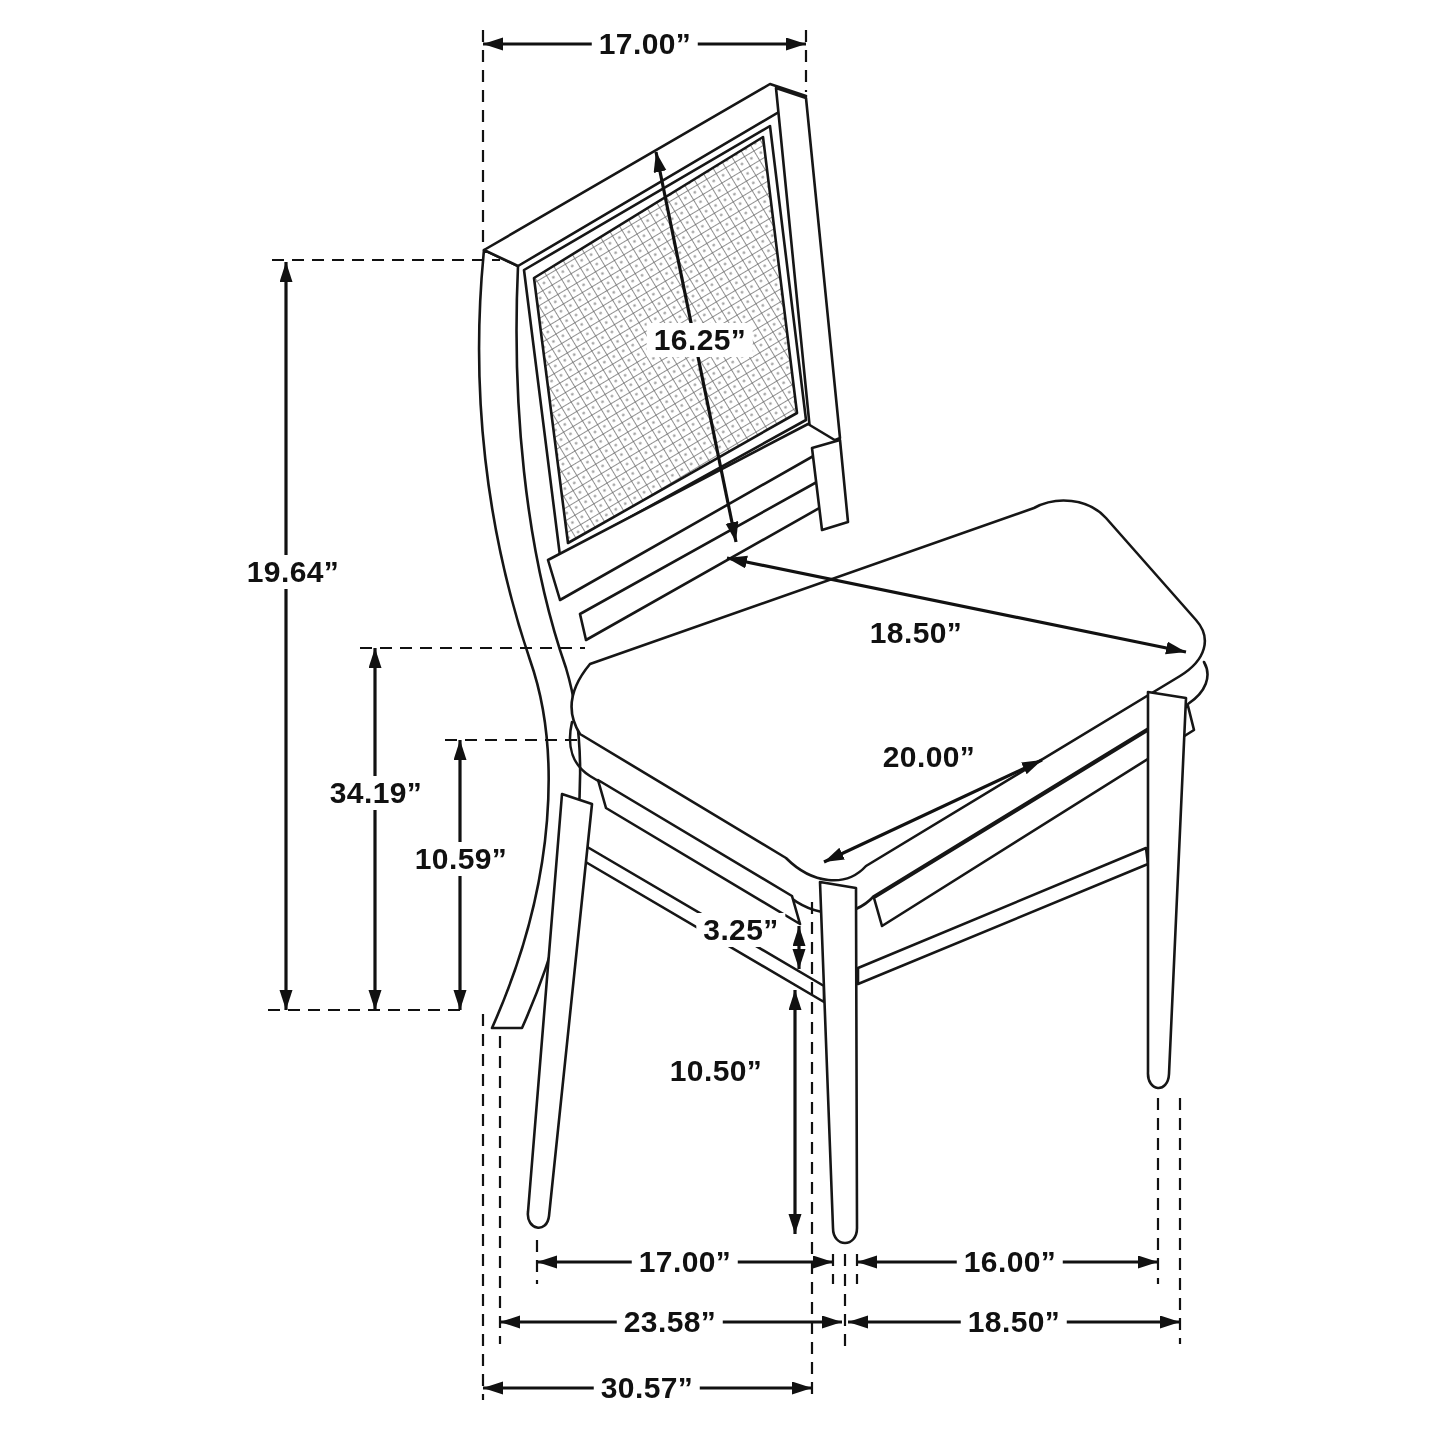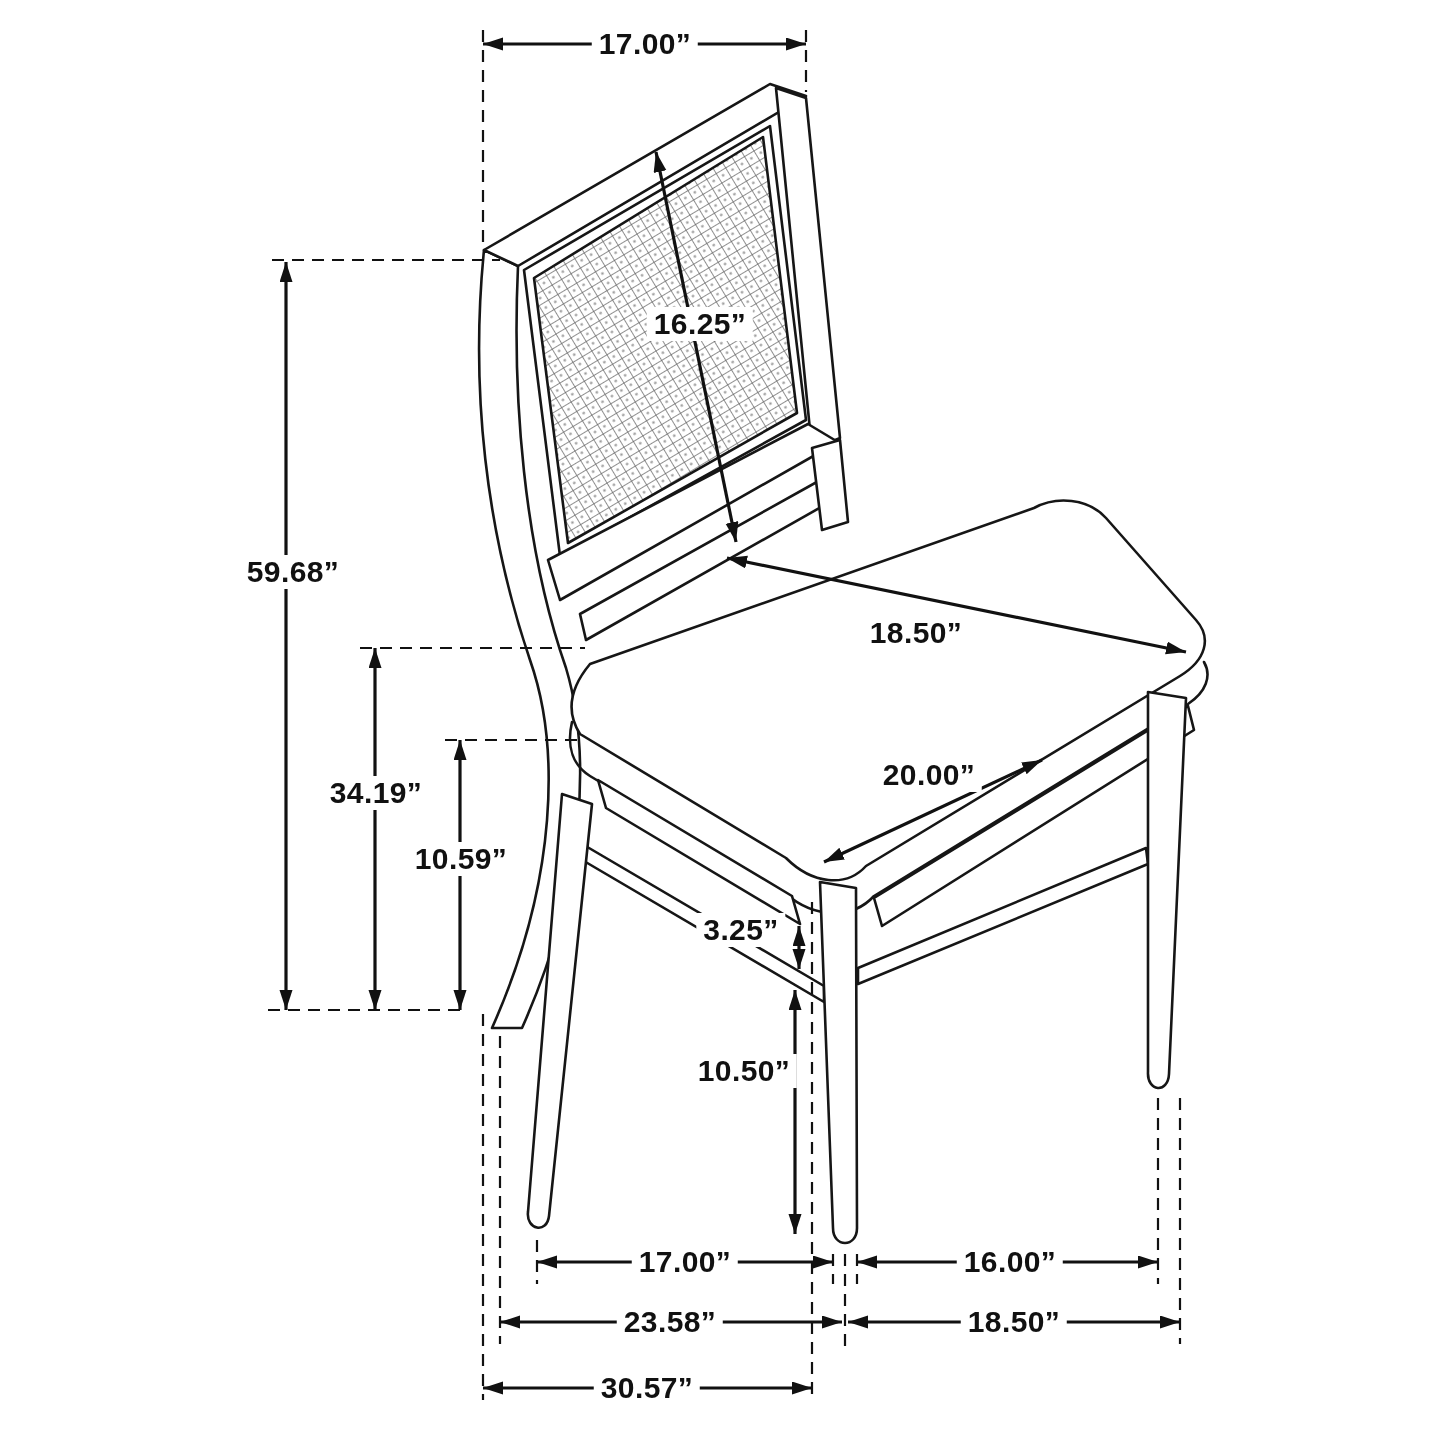--- a/index.html
+++ b/index.html
@@ -87,27 +87,27 @@
       <line x1="795" y1="990" x2="795" y2="1234" marker-start="url(#arr)" marker-end="url(#arr)"></line>
       <line x1="537" y1="1262" x2="833" y2="1262" marker-start="url(#arr)" marker-end="url(#arr)"></line>
       <line x1="857" y1="1262" x2="1158" y2="1262" marker-start="url(#arr)" marker-end="url(#arr)"></line>
       <line x1="500" y1="1322" x2="842" y2="1322" marker-start="url(#arr)" marker-end="url(#arr)"></line>
       <line x1="848" y1="1322" x2="1180" y2="1322" marker-start="url(#arr)" marker-end="url(#arr)"></line>
       <line x1="483" y1="1388" x2="812" y2="1388" marker-start="url(#arr)" marker-end="url(#arr)"></line>
     </g>
   </svg>
 
   <div class="dim-label" style="left:645px;top:44px">17.00”</div>
-  <div class="dim-label" style="left:700px;top:324px">16.25”</div>
-  <div class="dim-label" style="left:293px;top:572px">59.68”</div>
+  <div class="dim-label" style="left:700px;top:340px">16.25”</div>
+  <div class="dim-label" style="left:293px;top:572px">19.64”</div>
   <div class="dim-label" style="left:376px;top:793px">34.19”</div>
   <div class="dim-label" style="left:461px;top:859px">10.59”</div>
   <div class="dim-label" style="left:916px;top:633px">18.50”</div>
-  <div class="dim-label" style="left:929px;top:775px">20.00”</div>
+  <div class="dim-label" style="left:929px;top:757px">20.00”</div>
   <div class="dim-label" style="left:741px;top:930px">3.25”</div>
-  <div class="dim-label" style="left:744px;top:1071px">10.50”</div>
+  <div class="dim-label" style="left:716px;top:1071px">10.50”</div>
   <div class="dim-label" style="left:685px;top:1262px">17.00”</div>
   <div class="dim-label" style="left:1010px;top:1262px">16.00”</div>
   <div class="dim-label" style="left:670px;top:1322px">23.58”</div>
   <div class="dim-label" style="left:1014px;top:1322px">18.50”</div>
   <div class="dim-label" style="left:647px;top:1388px">30.57”</div>
 
 </div>
 
 </body></html>

